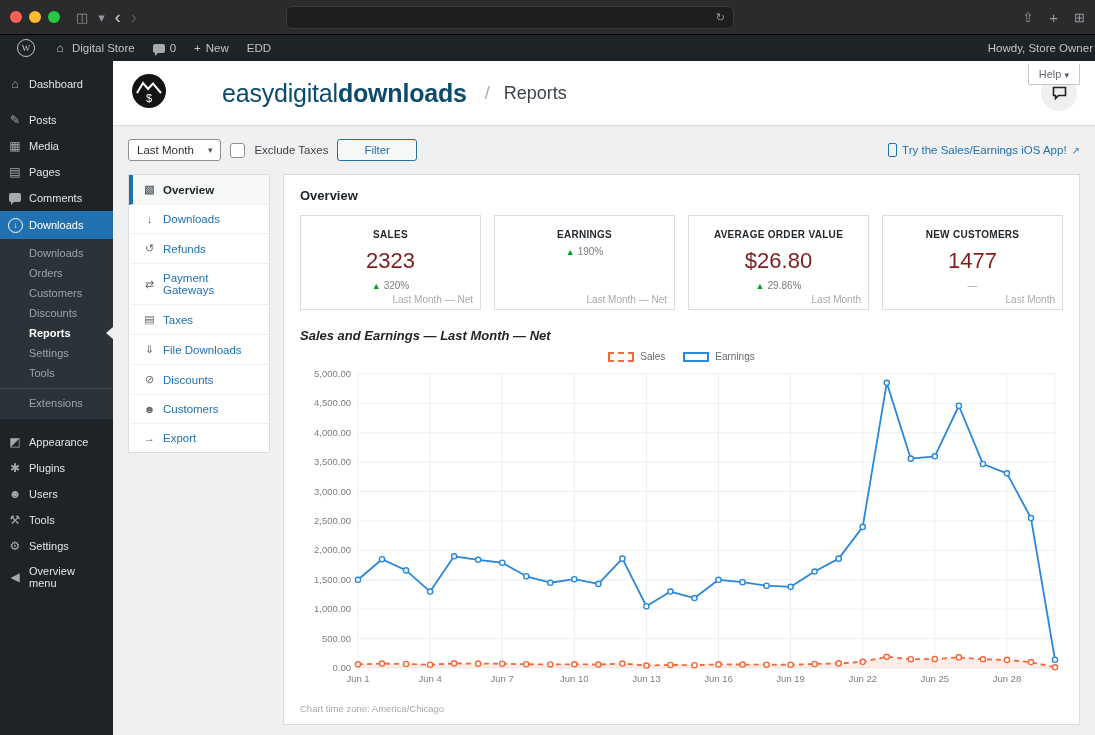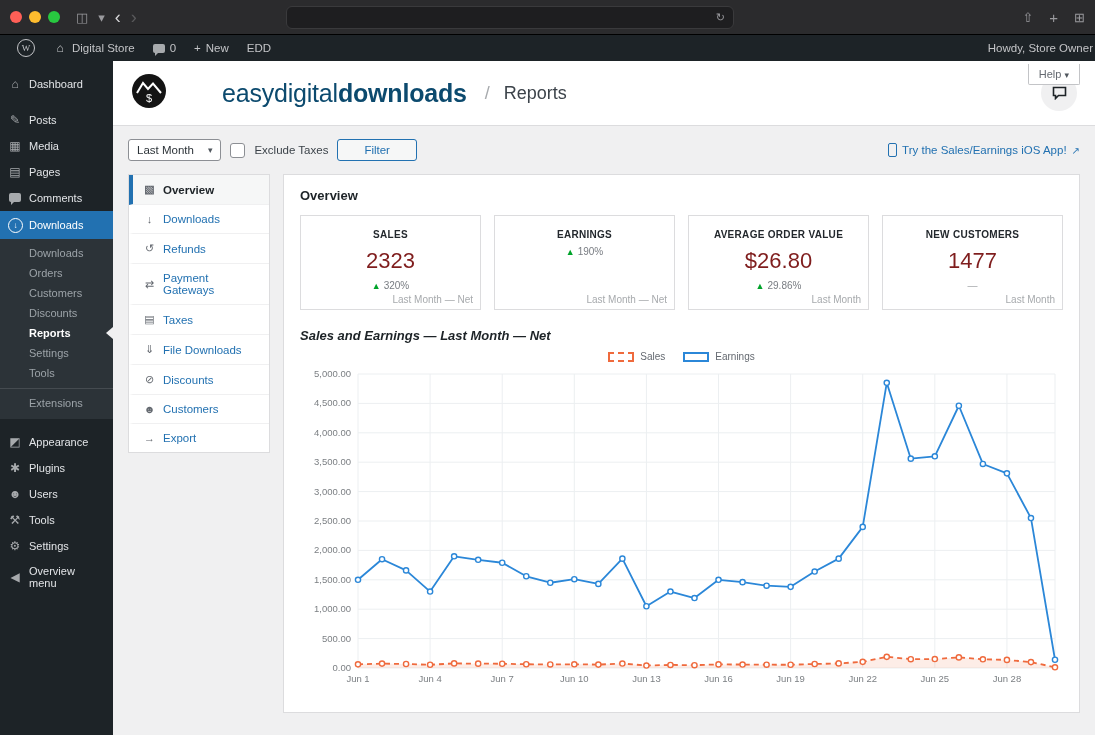--- a/index.html
+++ b/index.html
@@ -439,18 +439,19 @@
                   <circle cx="562.7241379310344" cy="160.88" r="2.6" fill="#fff" stroke="#2b87d8" stroke-width="1.4"></circle>
                   <circle cx="586.7586206896551" cy="16.820000000000007" r="2.6" fill="#fff" stroke="#2b87d8" stroke-width="1.4"></circle>
                   <circle cx="610.7931034482759" cy="92.67200000000001" r="2.6" fill="#fff" stroke="#2b87d8" stroke-width="1.4"></circle>
                   <circle cx="634.8275862068965" cy="90.32000000000001" r="2.6" fill="#fff" stroke="#2b87d8" stroke-width="1.4"></circle>
                   <circle cx="658.8620689655172" cy="39.751999999999995" r="2.6" fill="#fff" stroke="#2b87d8" stroke-width="1.4"></circle>
                   <circle cx="682.8965517241379" cy="97.96400000000001" r="2.6" fill="#fff" stroke="#2b87d8" stroke-width="1.4"></circle>
                   <circle cx="706.9310344827586" cy="107.37199999999999" r="2.6" fill="#fff" stroke="#2b87d8" stroke-width="1.4"></circle>
                   <circle cx="730.9655172413793" cy="152.06" r="2.6" fill="#fff" stroke="#2b87d8" stroke-width="1.4"></circle>
                   <circle cx="755" cy="293.768" r="2.6" fill="#fff" stroke="#2b87d8" stroke-width="1.4"></circle>
                 </svg></div>
+            <div class="chart-note">Chart time zone: America/Chicago</div>
           </section>
         </div>
       </div>
     </main>
   </div>
 </div>
 
 </body></html>

